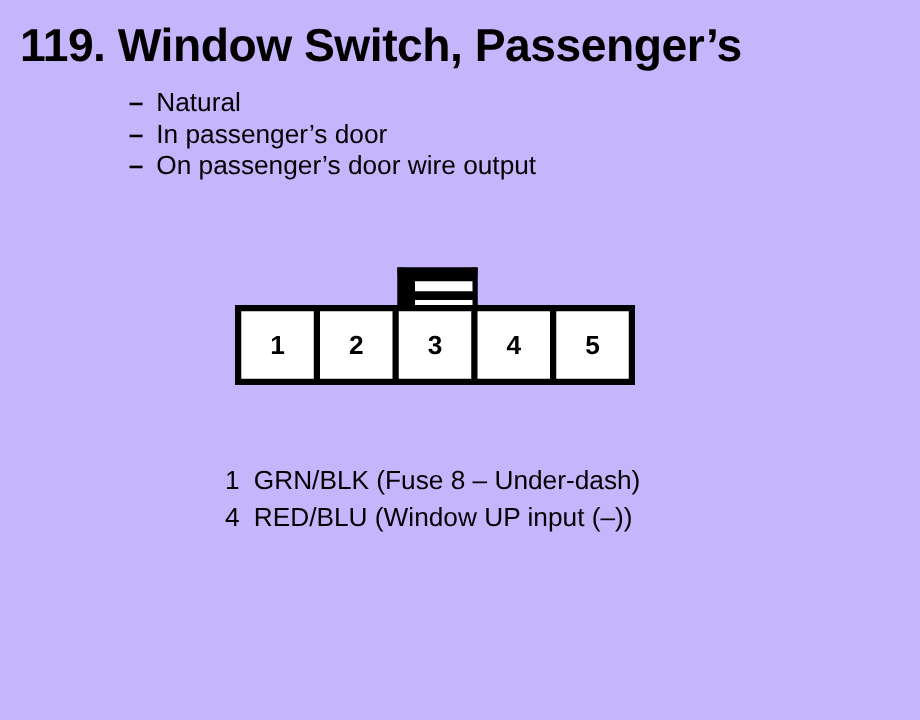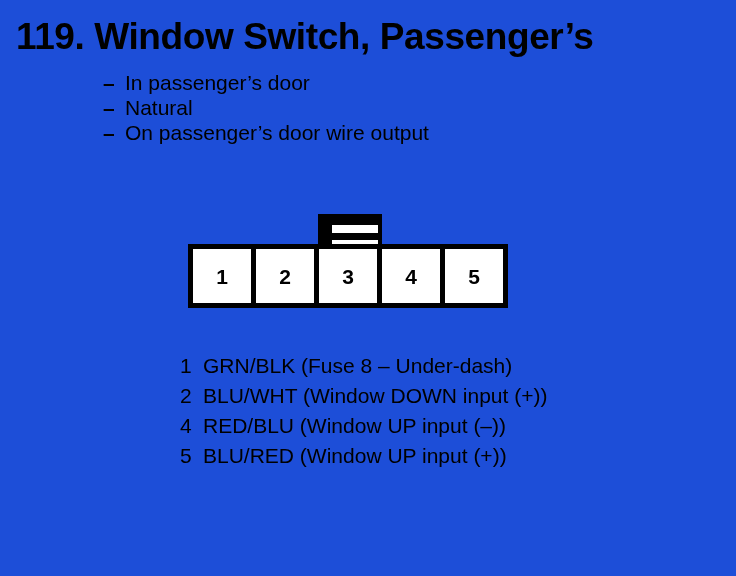--- a/index.html
+++ b/index.html
@@ -14,21 +14,21 @@
     position: relative;
     overflow: hidden;
     font-family: "Liberation Sans", sans-serif;
     color: #000000;
     -webkit-font-smoothing: none;
   }
 
   .page {
     position: absolute;
     inset: 0;
-    background: #1d4ed8;
+    background: #c4b5fd;
     text-decoration: underline;
   }
 
   
   .title {
     position: absolute;
     left: 16px;
     top: 16px;
     font-size: 37px;
     font-weight: bold;
@@ -112,21 +112,21 @@
     font-size: 21px;
     font-weight: bold;
     line-height: 1;
   }
   .cell:last-child { margin-right: 0; }
 
   
   .legend {
     position: absolute;
     left: 180px;
-    top: 351px;
+    top: 370px;
     font-size: 21px;
     line-height: 30px;
   }
   .legend-row {
     white-space: nowrap;
     height: 30px;
   }
   .legend-num {
     display: inline-block;
     width: 23px;
@@ -137,24 +137,24 @@
 </style>
 </head>
 <body>
 
 <div class="page">
 
   <div class="title">119. Window Switch, Passenger’s</div>
 
   <div class="bullets">
     <div class="bullet-row">
-      <span class="bullet-dash">–</span><span class="bullet-text">In passenger’s door</span>
+      <span class="bullet-dash">–</span><span class="bullet-text">Natural</span>
     </div>
     <div class="bullet-row">
-      <span class="bullet-dash">–</span><span class="bullet-text">Natural</span>
+      <span class="bullet-dash">–</span><span class="bullet-text">In passenger’s door</span>
     </div>
     <div class="bullet-row">
       <span class="bullet-dash">–</span><span class="bullet-text">On passenger’s door wire output</span>
     </div>
   </div>
 
   <div class="connector">
 
     <div class="latch">
       <div class="latch-slot latch-slot-1"></div>
@@ -169,23 +169,17 @@
       <div class="cell">5</div>
     </div>
 
   </div>
 
   <div class="legend">
     <div class="legend-row">
       <span class="legend-num">1</span><span class="legend-desc">GRN/BLK (Fuse 8 – Under-dash)</span>
     </div>
     <div class="legend-row">
-      <span class="legend-num">2</span><span class="legend-desc">BLU/WHT (Window DOWN input (+))</span>
-    </div>
-    <div class="legend-row">
       <span class="legend-num">4</span><span class="legend-desc">RED/BLU (Window UP input (–))</span>
-    </div>
-    <div class="legend-row">
-      <span class="legend-num">5</span><span class="legend-desc">BLU/RED (Window UP input (+))</span>
     </div>
   </div>
 
 </div>
 
 </body></html>

